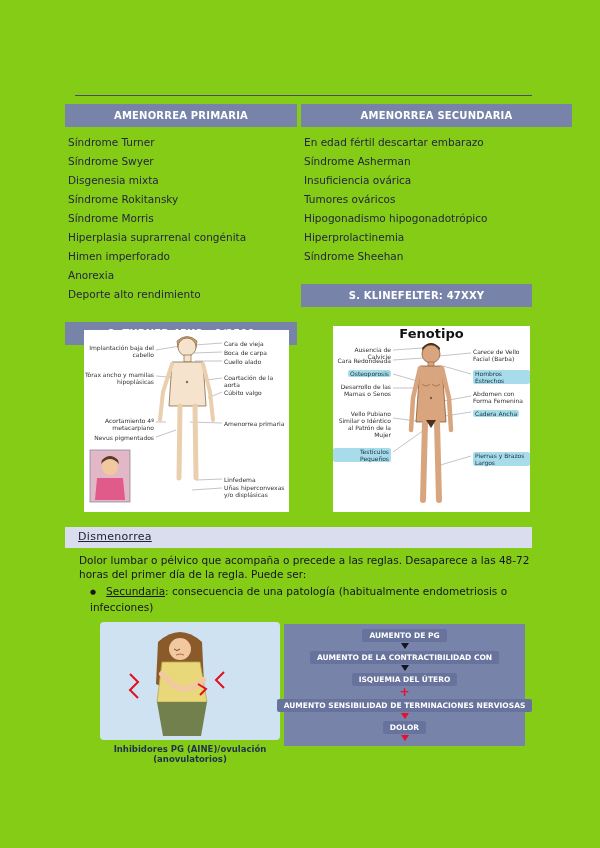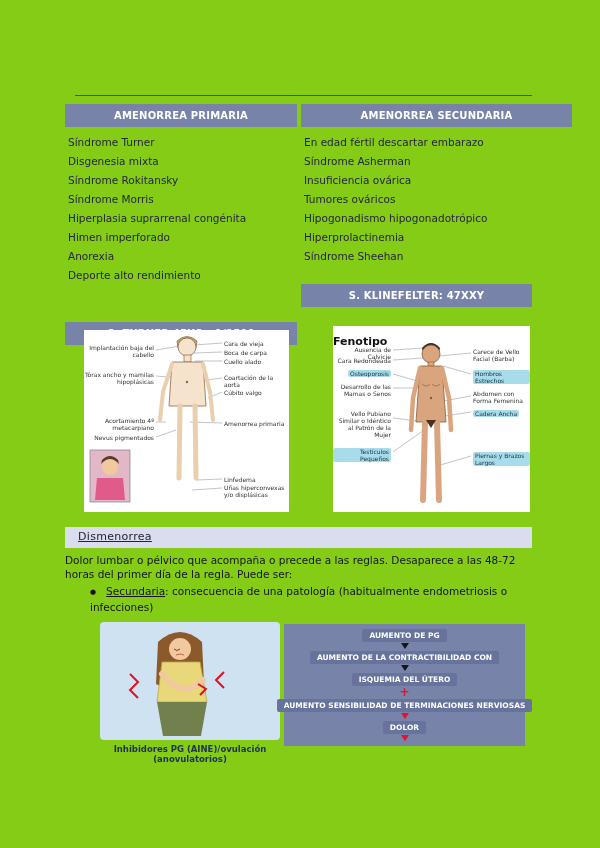--- a/index.html
+++ b/index.html
@@ -17,31 +17,31 @@
   .ilist{position:absolute;top:133px;width:230px;font-size:10.5px;color:#26263c;}
   .ilist.lc{left:68px;}
   .ilist.rc{left:304px;}
   .ilist .li{height:19px;line-height:19px;white-space:nowrap;}
 
   
   .diagram{position:absolute;background:#fff;}
   .diagram svg{position:absolute;left:0;top:0;}
   .dg-turner{left:84px;top:330px;width:205px;height:182px;}
   .dg-klf{left:333px;top:326px;width:197px;height:186px;}
-  .fig-title{position:absolute;left:0;top:9px;width:100%;
-             font-size:11px;font-weight:bold;color:#111;z-index:2;}
+  .fig-title{position:absolute;left:0;top:0;width:100%;text-align:center;
+             font-size:13px;font-weight:bold;color:#111;z-index:2;}
   .dlab{position:absolute;z-index:2;font-size:6px;line-height:7px;color:#30302f;}
   .dlab.la{text-align:right;}
   .dlab.chip{background:#a9dcea;border-radius:2px;padding:0 2px;color:#12333d;}
 
   
   .sec-bar{position:absolute;left:65px;top:527px;width:467px;height:21px;background:#dadded;}
   .sec-title{position:absolute;left:78px;top:530px;font-size:11px;color:#222234;
              text-decoration:underline;letter-spacing:.3px;}
-  .intro{position:absolute;left:65px;top:553px;width:467px;font-size:10.5px;
+  .intro{position:absolute;left:79px;top:553px;width:467px;font-size:10.5px;
          line-height:14px;color:#15151f;}
   .bullets{position:absolute;left:90px;top:584px;width:442px;font-size:10.5px;color:#15151f;}
   .bullets .bli{line-height:15px;}
   .bullets .bli::before{content:"●";font-size:7px;vertical-align:1px;margin-right:10px;}
   .blead{text-decoration:underline;}
 
   
   .pain{position:absolute;left:100px;top:622px;width:180px;height:118px;}
   .caption{position:absolute;left:86px;top:744px;width:208px;text-align:center;
            font-size:8.5px;font-weight:bold;color:#1f3050;}
@@ -60,20 +60,21 @@
 
 <div class="page">
 
   <div class="top-rule"></div>
 
   <div class="hdr h-pl">AMENORREA PRIMARIA</div>
   <div class="hdr h-sl">AMENORREA SECUNDARIA</div>
 
   <div class="ilist lc">
       <div class="li">Síndrome Turner</div>
+      <div class="li">Síndrome Swyer</div>
       <div class="li">Disgenesia mixta</div>
       <div class="li">Síndrome Rokitansky</div>
       <div class="li">Síndrome Morris</div>
       <div class="li">Hiperplasia suprarrenal congénita</div>
       <div class="li">Himen imperforado</div>
       <div class="li">Anorexia</div>
       <div class="li">Deporte alto rendimiento</div>
     </div>
   <div class="ilist rc">
       <div class="li">En edad fértil descartar embarazo</div>

